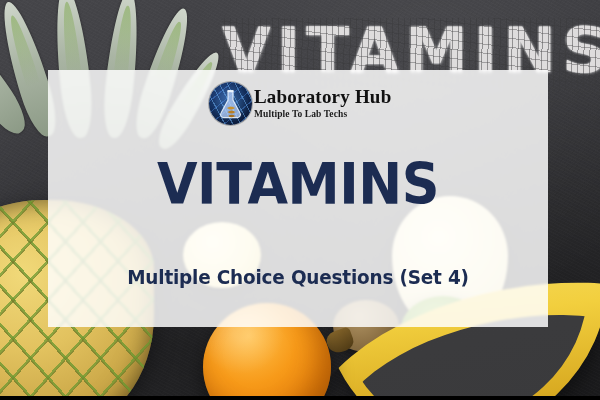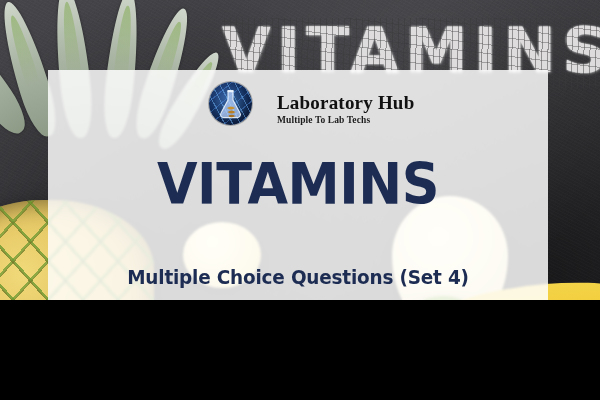--- a/index.html
+++ b/index.html
@@ -2,21 +2,21 @@
 <html><head>
 <meta charset="utf-8">
 <style>
   html,body{margin:0;padding:0;}
   body{
     width:600px;height:400px;overflow:hidden;
     font-family:"Liberation Sans", sans-serif;
     background:#000;
   }
   .canvas{
-    position:relative;width:600px;height:300px;overflow:hidden;
+    position:relative;width:600px;height:396px;overflow:hidden;
     background:#8b5cf6;
   }
 
   
   .slate{
     position:absolute;inset:0;
     background:
       radial-gradient(circle at 72% 18%, rgba(255,255,255,.055), rgba(0,0,0,0) 46%),
       radial-gradient(circle at 30% 88%, rgba(0,0,0,.40), rgba(0,0,0,0) 55%),
       radial-gradient(circle at 92% 92%, rgba(0,0,0,.45), rgba(0,0,0,0) 48%),
@@ -150,21 +150,21 @@
 
   
   .panel{
     position:absolute;left:48px;top:70px;width:500px;height:257px;
     background:rgba(255,255,255,.84);
     backdrop-filter:blur(1px);
   }
 
   
   .brand{
-    position:absolute;left:161px;top:12px;display:flex;align-items:flex-end;gap:25px;
+    position:absolute;left:161px;top:12px;display:flex;align-items:center;gap:2px;
   }
   .brand-mark{
     width:43px;height:43px;border-radius:50%;flex:none;position:relative;overflow:hidden;
     background:radial-gradient(circle at 38% 32%, #2a4f8f 0%, #14305f 45%, #060d22 100%);
     box-shadow:0 0 0 1px rgba(0,0,0,.25);
   }
   .brand-mark .bolt{
     position:absolute;inset:0;opacity:.85;
     background-image:
       repeating-linear-gradient(62deg, rgba(120,190,255,.55) 0 1px, rgba(0,0,0,0) 1px 7px),

